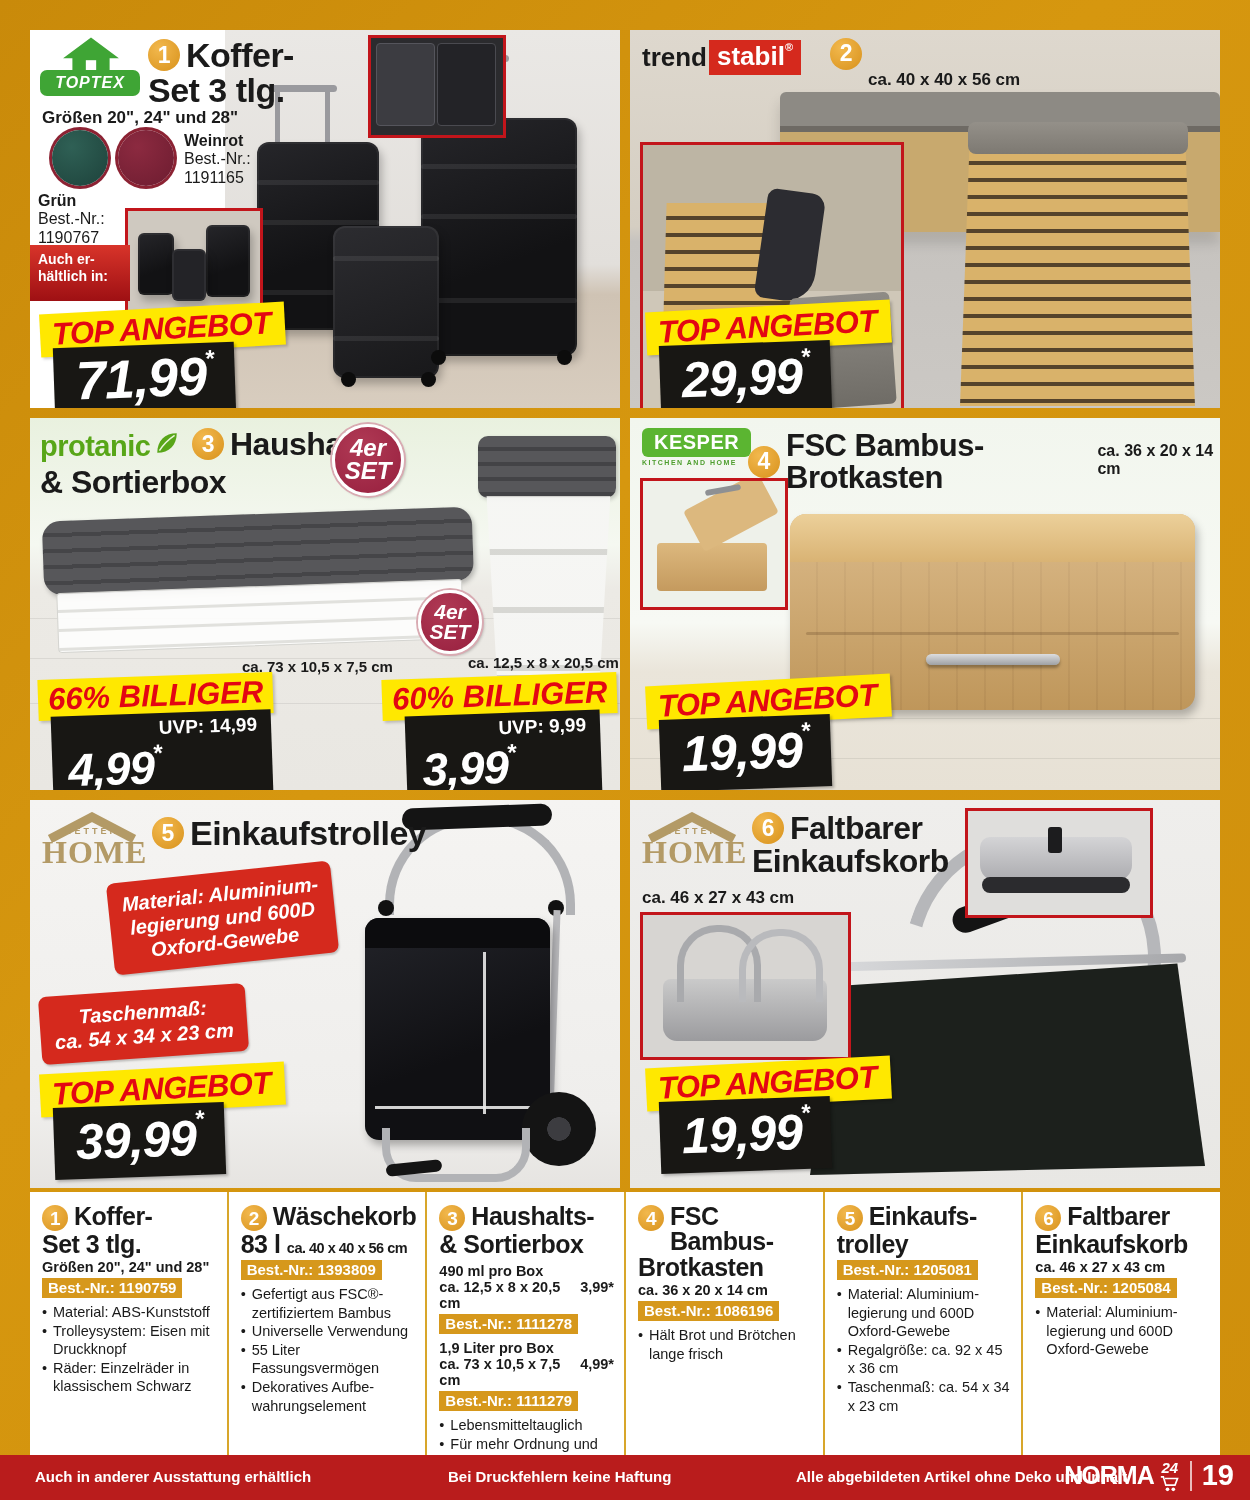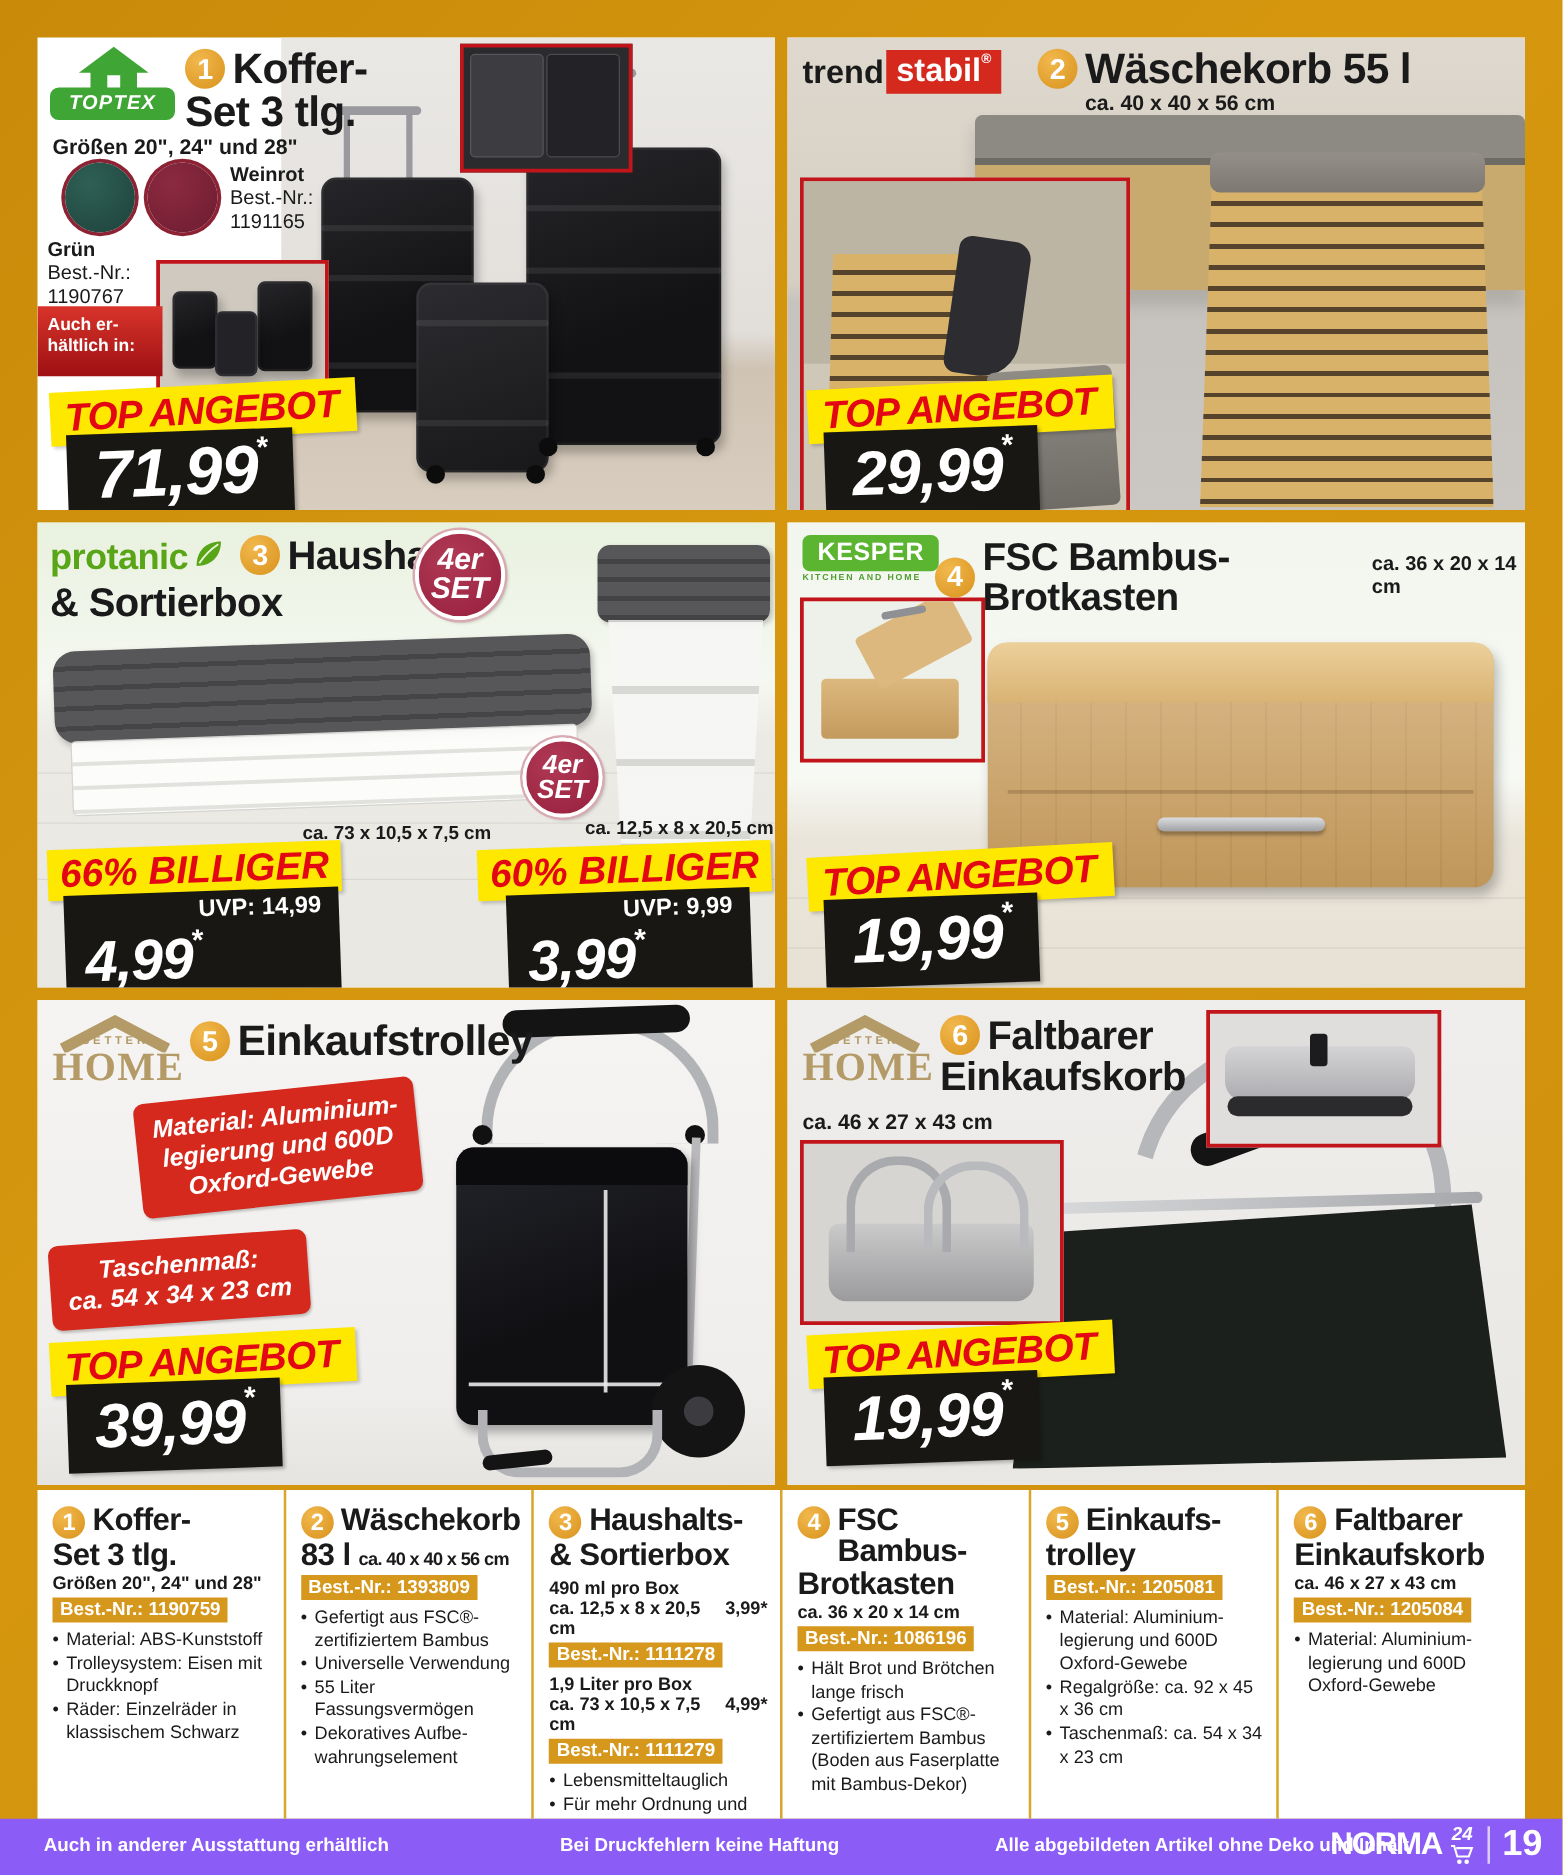--- a/index.html
+++ b/index.html
@@ -142,21 +142,21 @@
   .ct .nb{width:26px;height:26px;font-size:19px;margin-top:1px;}
   .ct2{font-weight:800;font-size:25px;line-height:1.05;letter-spacing:-0.5px;}
   .csize{font-weight:700;font-size:14.5px;margin-top:2px;}
   .col .bestnr{font-size:15px;margin-top:3px;}
   .bullets{margin-top:5px;font-size:14.5px;line-height:1.28;}
   .bl{position:relative;padding-left:11px;}
   .bl::before{content:"•";position:absolute;left:0;}
   .vrow{display:flex;justify-content:space-between;font-weight:700;font-size:14.5px;}
   .vvol{font-weight:700;font-size:14.5px;margin-top:6px;}
   
-  #footer{position:absolute;left:0;top:1455px;width:1250px;height:45px;background:#8b5cf6;color:#fff;text-decoration:underline;}
+  #footer{position:absolute;left:0;top:1455px;width:1250px;height:45px;background:#b91c1c;color:#fff;text-decoration:underline;}
   .fnote{position:absolute;top:13px;font-weight:700;font-size:15px;}
   .norma{position:absolute;right:16px;top:4px;display:flex;align-items:center;gap:10px;}
   .norma .nm{font-weight:900;font-size:25px;letter-spacing:-1px;}
   .norma .n24{display:flex;flex-direction:column;align-items:center;margin-left:-4px;}
   .norma .n24 span{font-weight:900;font-style:italic;font-size:15px;line-height:1;}
   .norma .div{width:2px;height:30px;background:rgba(255,255,255,.7);}
   .norma .pg{font-weight:800;font-size:29px;}
 </style>
 </head>
 <body>
@@ -246,21 +246,20 @@
     <div style="position:absolute;left:118px;top:46px;width:58px;height:110px;background:#2c2c31;border-radius:10px 14px 30px 10px;transform:rotate(8deg)"></div>
     <div style="position:absolute;left:150px;top:150px;width:100px;height:112px;background:linear-gradient(180deg,#8f8c86,#6f6c66);border-radius:6px;transform:rotate(-4deg)"></div>
   </div>
   <div class="brandtrend">
     <span>trend</span>
       <span class="stab"><span>stabil</span><sup>®</sup></span>
   </div>
   <div style="position:absolute;left:200px;top:8px">
     <div class="ptitle" style="display:flex;align-items:center">
         <span class="nb">2</span>
-        <span>Wäschekorb 55 l</span>
       </div>
     <div class="psub" style="margin-left:38px">ca. 40 x 40 x 56 cm</div>
   </div>
   <div class="offer" style="left:16px;top:276px">
     <div class="ta">TOP ANGEBOT</div><br>
     <div class="pbox"><span class="price">29,99</span><span class="star">*</span></div>
   </div>
 </div>
 
 <div class="panel" id="p3">
@@ -485,21 +484,20 @@
   <div class="col">
     <div class="ct">
         <span class="nb">4</span>
         <span>FSC Bambus-</span>
       </div>
     <div class="ct2">Brotkasten</div>
     <div class="csize">ca. 36 x 20 x 14 cm</div>
     <div class="bestnr">Best.-Nr.: 1086196</div>
     <div class="bullets">
       <div class="bl">Hält Brot und Brötchen lange frisch</div>
-      <div class="bl">Gefertigt aus FSC®- zertifiziertem Bambus (Boden aus Faserplatte mit Bambus-Dekor)</div>
     </div>
   </div>
   <div class="col">
     <div class="ct">
         <span class="nb">5</span>
         <span>Einkaufs-</span>
       </div>
     <div class="ct2">trolley</div>
     <div class="bestnr">Best.-Nr.: 1205081</div>
     <div class="bullets">

